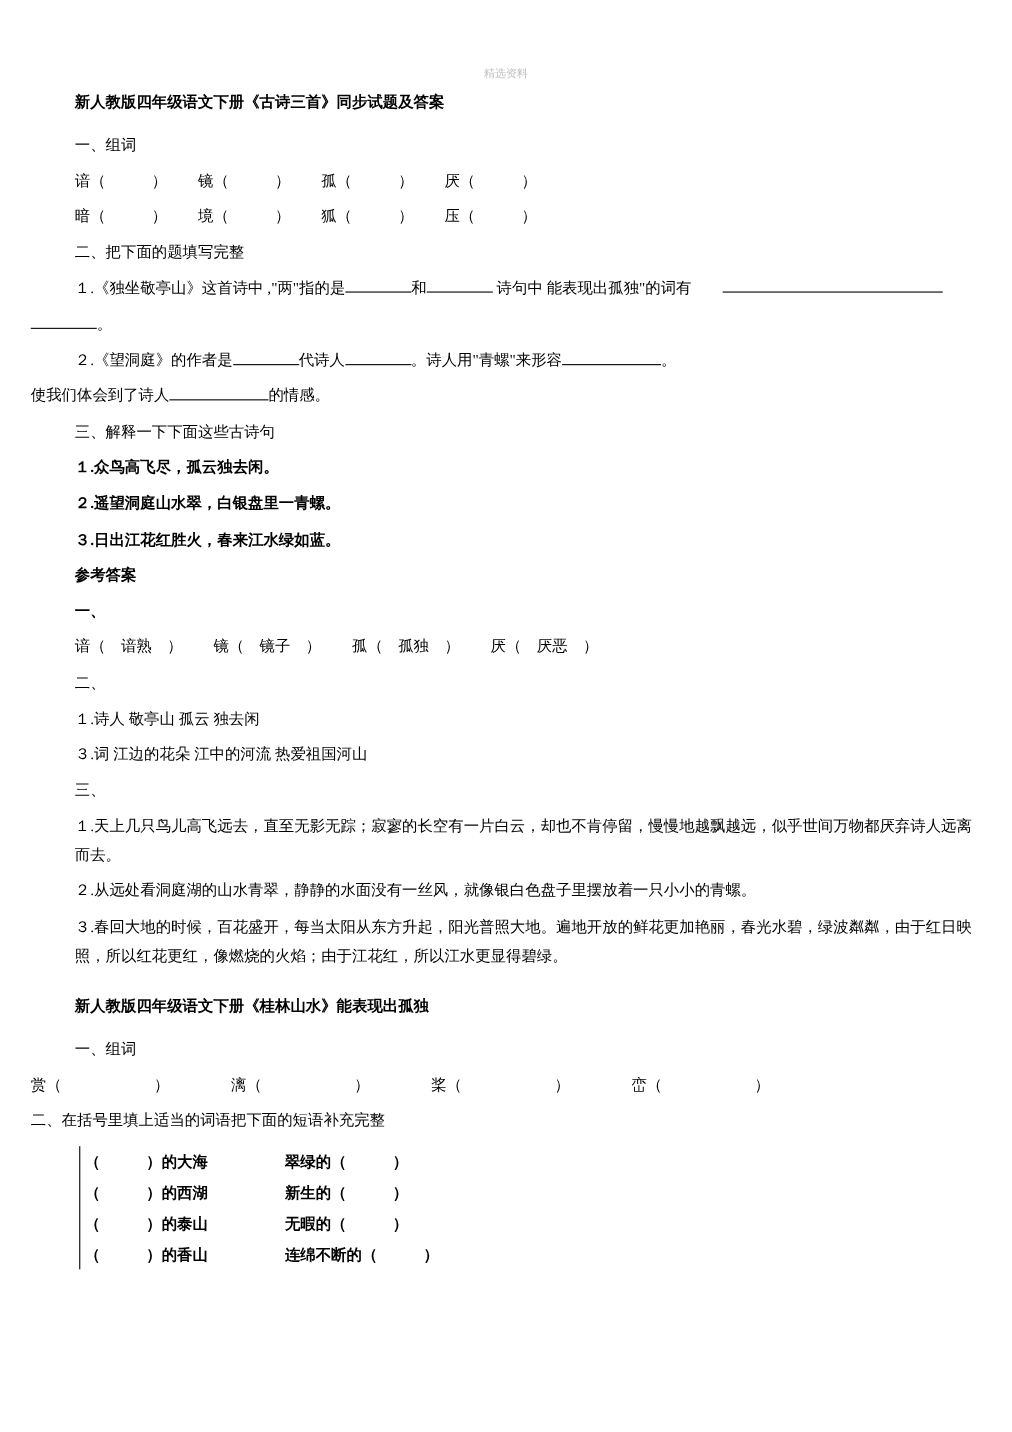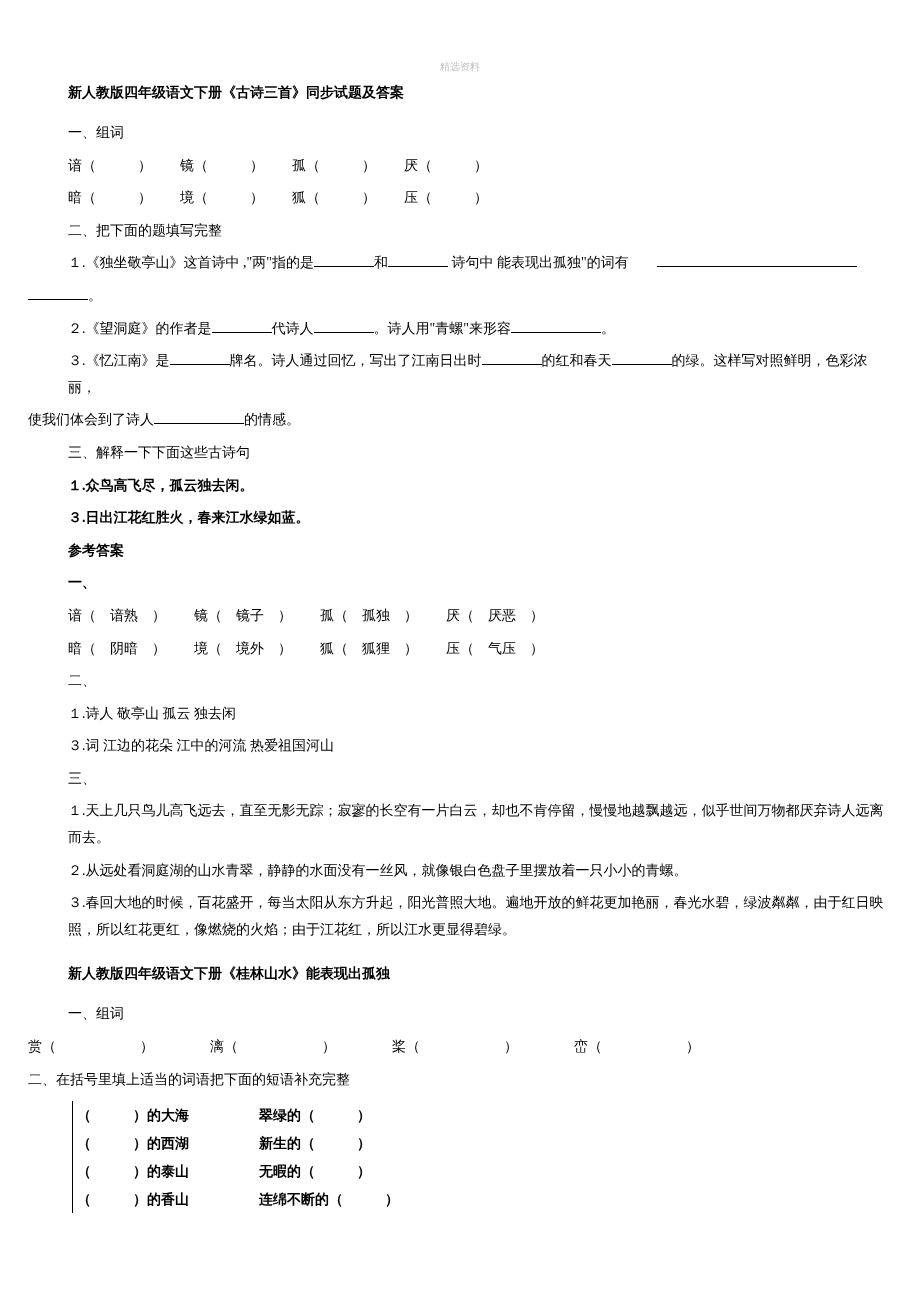--- a/index.html
+++ b/index.html
@@ -92,36 +92,33 @@
     <span>１.《独坐敬亭山》这首诗中 ,"两"指的是</span><span class="blank-short"></span><span>和</span><span class="blank-short"></span><span> 诗句中 能表现出孤独"的词有</span>　　<span class="blank-long"></span>
   </div>
   <div class="hanging">
     <span class="blank-short"></span><span>。</span>
   </div>
 
   <div class="body-line">
     <span>２.《望洞庭》的作者是</span><span class="blank-short"></span><span>代诗人</span><span class="blank-short"></span><span>。诗人用"青螺"来形容</span><span class="blank-med"></span><span>。</span>
   </div>
 
-  <div class="body-line">
-    <span>３.《忆江南》是</span><span class="blank-short"></span><span>牌名。诗人通过回忆，写出了江南日出时</span><span class="blank-short"></span><span>的红和春天</span><span class="blank-short"></span><span>的绿。这样写对照鲜明，色彩浓丽，</span>
-  </div>
   <div class="hanging">
     <span>使我们体会到了诗人</span><span class="blank-med"></span><span>的情感。</span>
   </div>
 
   <div class="body-line">三、解释一下下面这些古诗句</div>
   <div class="body-line bold">１.众鸟高飞尽，孤云独去闲。</div>
+  <div class="body-line bold">２.遥望洞庭山水翠，白银盘里一青螺。</div>
   <div class="body-line bold">３.日出江花红胜火，春来江水绿如蓝。</div>
 
   <div class="body-line bold">参考答案</div>
 
   <div class="body-line bold">一、</div>
   <div class="char-row">谙（　谙熟　）　　镜（　镜子　）　　孤（　孤独　）　　厌（　厌恶　）</div>
-  <div class="char-row">暗（　阴暗　）　　境（　境外　）　　狐（　狐狸　）　　压（　气压　）</div>
 
   <div class="body-line">二、</div>
   <div class="body-line">１.诗人  敬亭山  孤云  独去闲</div>
   <div class="body-line">３.词  江边的花朵  江中的河流  热爱祖国河山</div>
 
   <div class="body-line">三、</div>
   <div class="body-line" style="padding-left:40px; text-indent:0;">１.天上几只鸟儿高飞远去，直至无影无踪；寂寥的长空有一片白云，却也不肯停留，慢慢地越飘越远，似乎世间万物都厌弃诗人远离而去。</div>
   <div class="body-line">２.从远处看洞庭湖的山水青翠，静静的水面没有一丝风，就像银白色盘子里摆放着一只小小的青螺。</div>
   <div class="body-line">３.春回大地的时候，百花盛开，每当太阳从东方升起，阳光普照大地。遍地开放的鲜花更加艳丽，春光水碧，绿波粼粼，由于红日映照，所以红花更红，像燃烧的火焰；由于江花红，所以江水更显得碧绿。</div>
 

